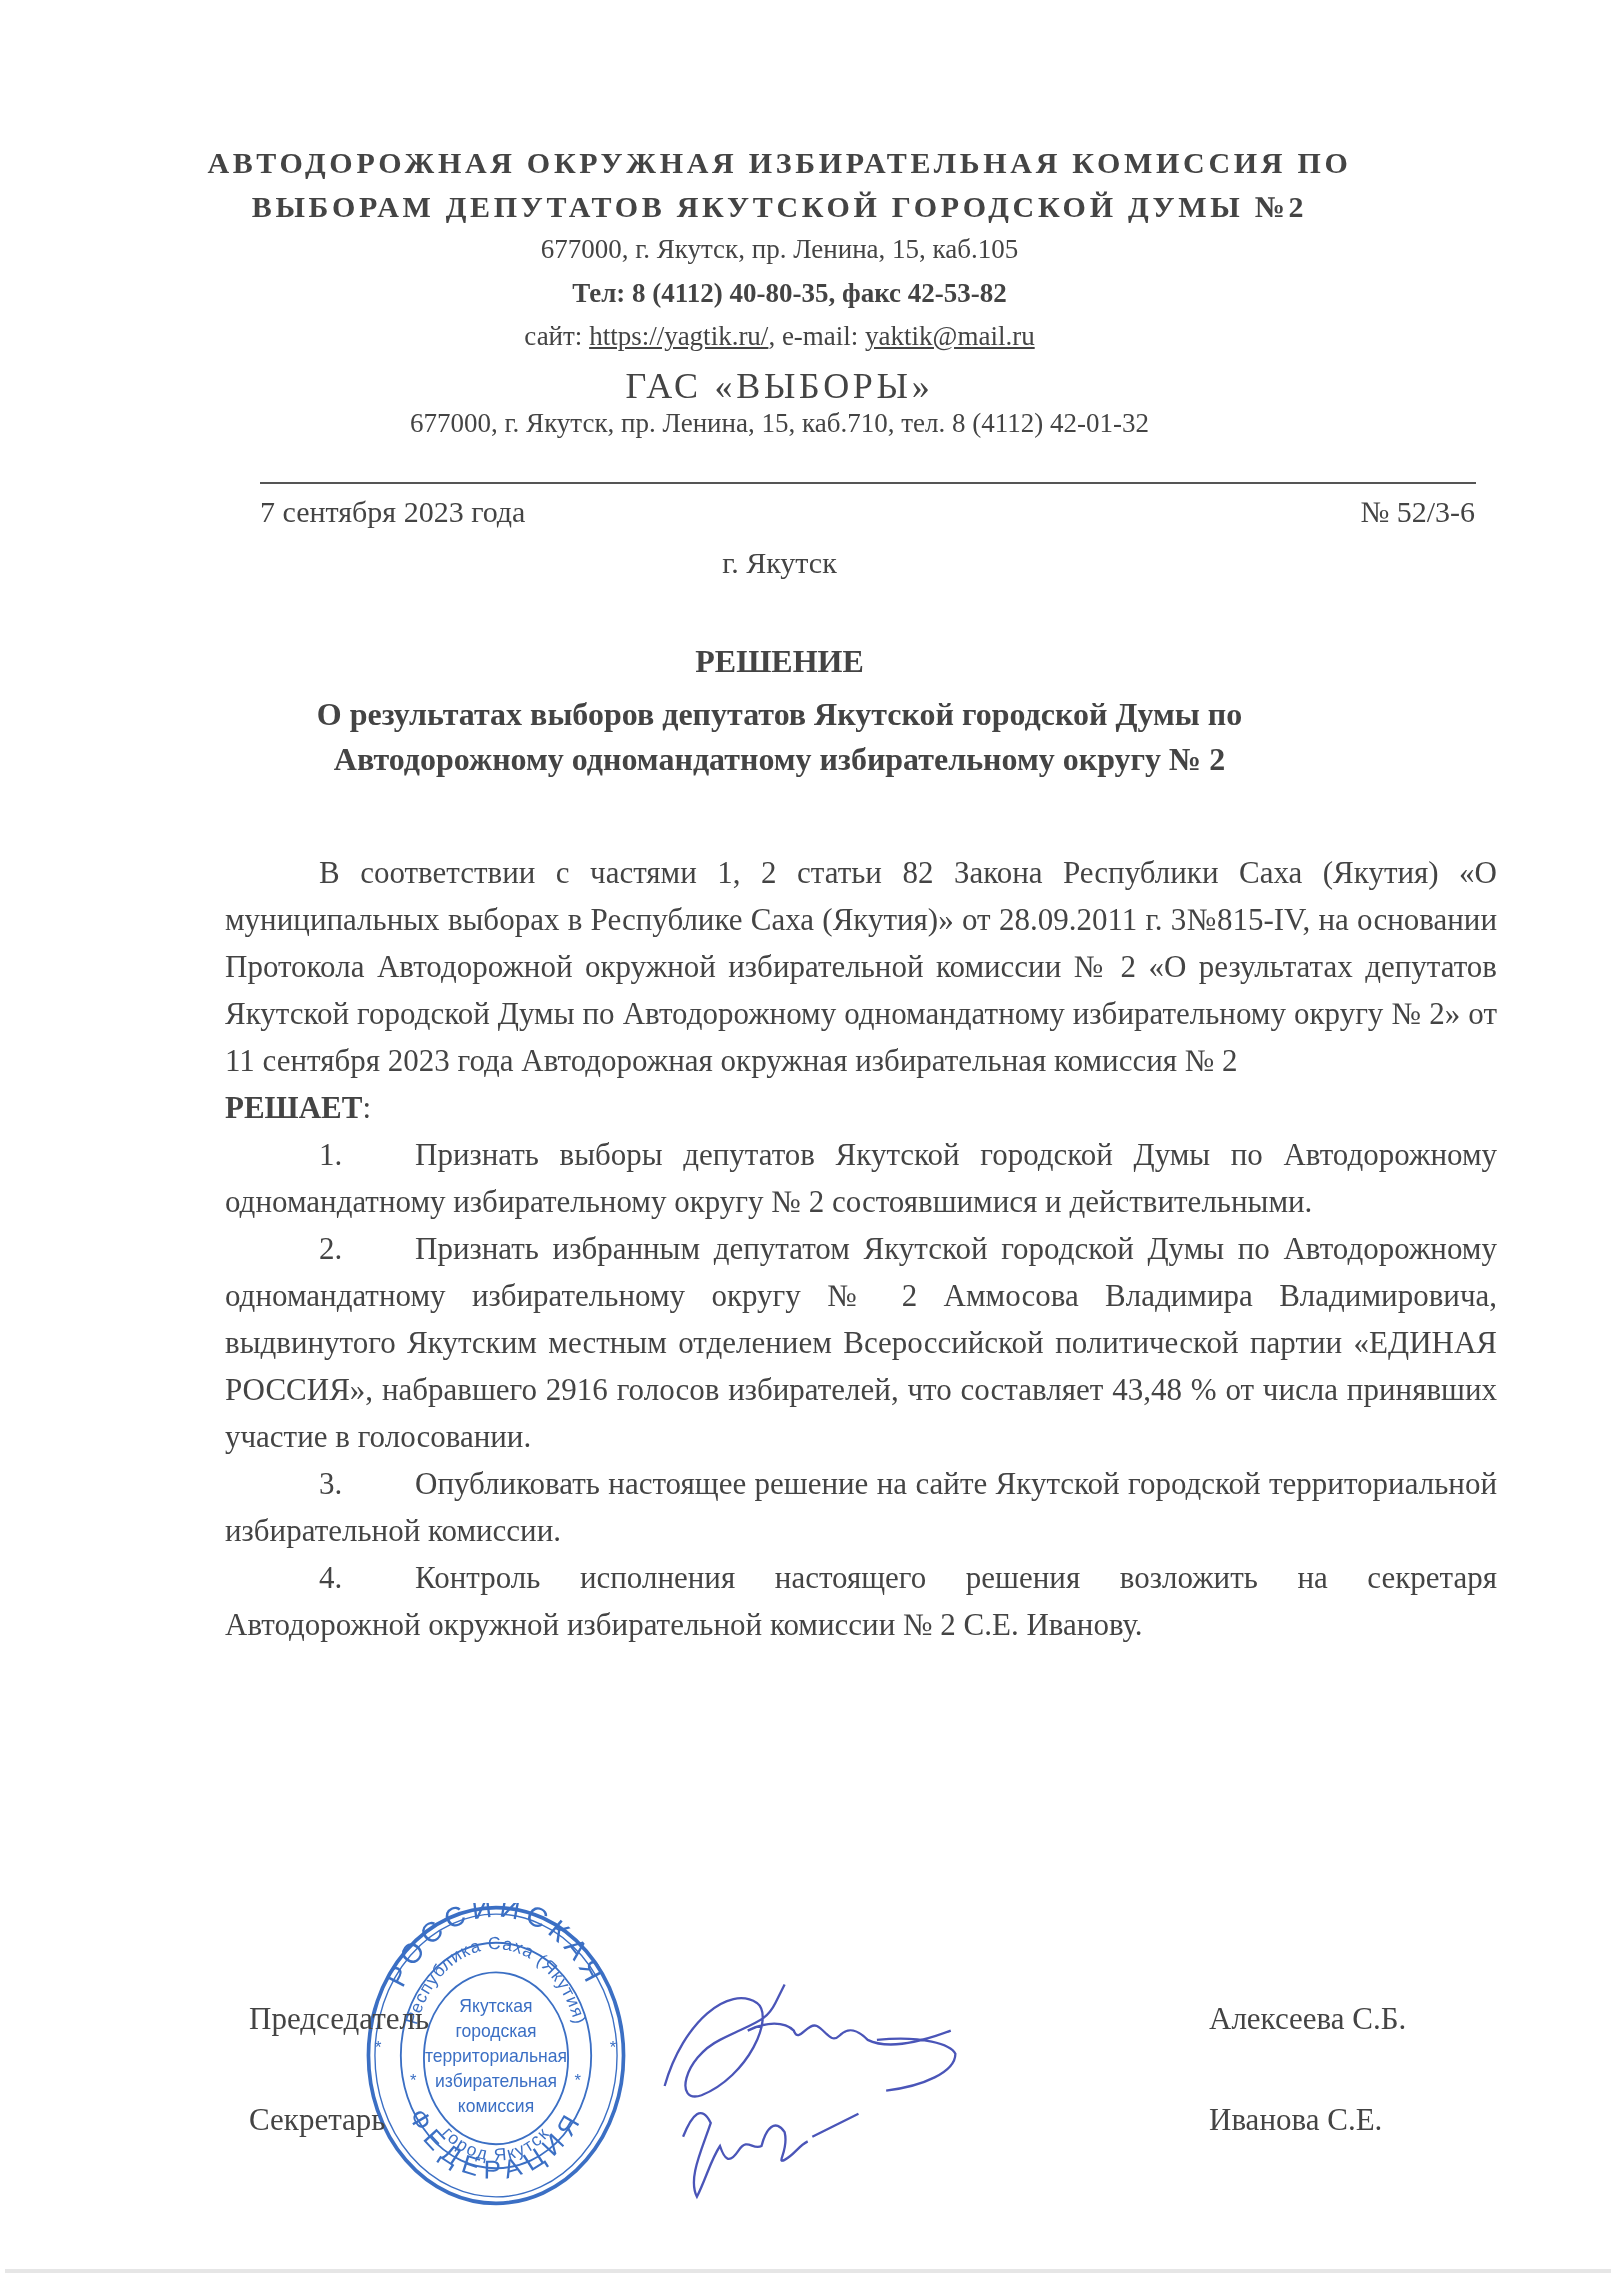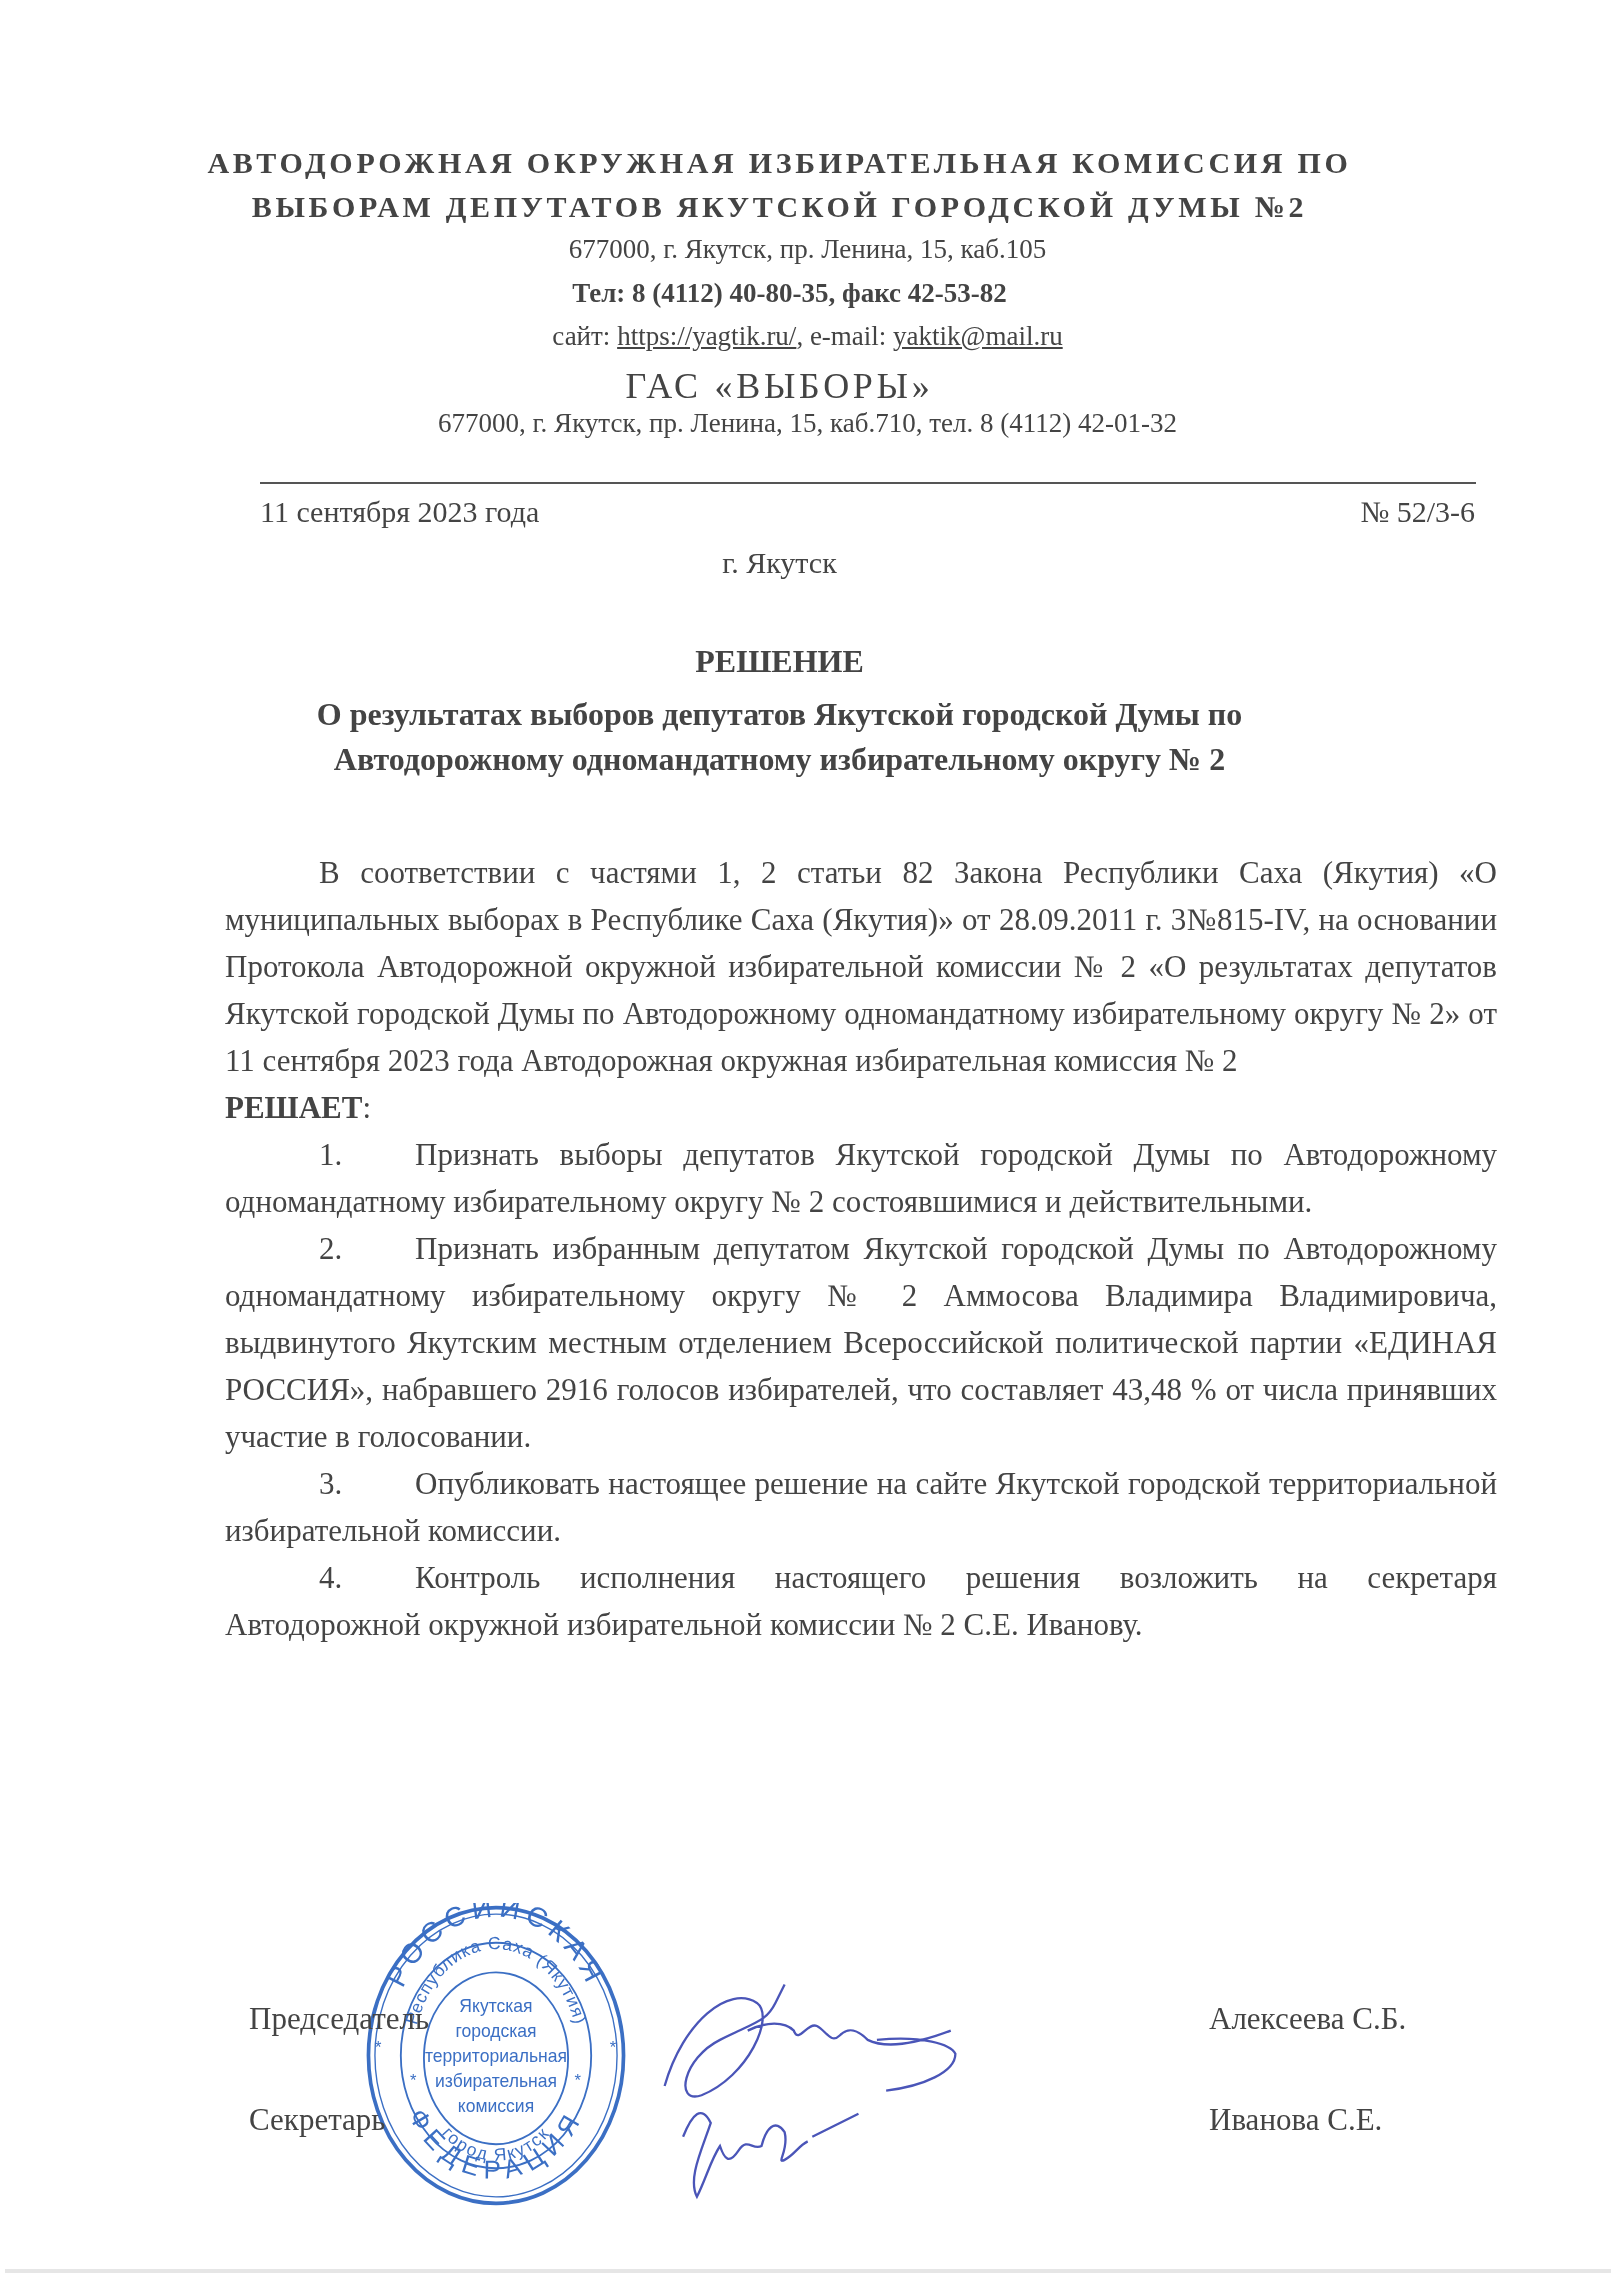--- a/index.html
+++ b/index.html
@@ -1,21 +1,21 @@
 <!DOCTYPE html>
 <html style="font-size:14.8px"><head>
 <meta charset="utf-8">
 <style>
   html, body { margin: 0; padding: 0; background: #ffffff; }
   body { width: 1619px; height: 2290px; position: relative; overflow: hidden;
          font-family: "Liberation Serif", "DejaVu Serif", serif; color: #3a3a3a; }
   .abs { position: absolute; }
   .center { left: 0; width: 1559px; text-align: center; }
   .hdr-title { font-weight: bold; font-size: 30px; letter-spacing: 3.7px; color: #444; }
-  .hdr-line { font-size: 27px; color: #444; padding-left: 28px; }
+  .hdr-line { font-size: 27px; color: #444; }
   .hdr-bold { font-weight: bold; font-size: 27px; color: #444; margin-left: 10px; }
   .link { text-decoration: underline; color: #444; }
   .gas { font-weight: normal; font-size: 36px; letter-spacing: 3.7px; color: #444; }
   .rule { left: 260px; width: 1216px; height: 1.8px; background: #555; top: 482px; }
   .meta { font-size: 30px; color: #444; }
   .title { font-weight: bold; font-size: 32px; color: #444; }
   .body-text { left: 225px; width: 1272px; font-size: 31px; line-height: 47px; color: #444; text-align: justify; margin-top: 41px; }
   .para { margin: 0; text-indent: 94px; }
   .item { margin: 0; text-indent: 94px; }
   .item .num { display: inline-block; width: 96px; text-indent: 0; }
@@ -31,21 +31,21 @@
 <div class="abs center hdr-line" style="top:234px;">677000, г. Якутск, пр. Ленина, 15, каб.105</div>
 <div class="abs center hdr-bold" style="top:278px;">Тел: 8 (4112) 40-80-35, факс 42-53-82</div>
 <div class="abs center hdr-line" style="top:321px;">
   <span>сайт: </span><span class="link">https://yagtik.ru/</span><span>, e-mail: </span><span class="link">yaktik@mail.ru</span>
 </div>
 <div class="abs center gas" style="top:365px;">ГАС «ВЫБОРЫ»</div>
 <div class="abs center hdr-line" style="top:408px;">677000, г. Якутск, пр. Ленина, 15, каб.710, тел. 8 (4112) 42-01-32</div>
 
 <div class="abs rule"></div>
 
-<div class="abs meta" style="left:260px; top:495px;">11 сентября 2023 года</div>
+<div class="abs meta" style="left:260px; top:495px;">7 сентября 2023 года</div>
 <div class="abs meta" style="right:144px; top:495px;">№ 52/3-6</div>
 <div class="abs center meta" style="top:546px;">г. Якутск</div>
 
 <div class="abs center title" style="top:643px;">РЕШЕНИЕ</div>
 <div class="abs center title" style="top:696px;">О результатах выборов депутатов Якутской городской Думы по</div>
 <div class="abs center title" style="top:741px;">Автодорожному одномандатному избирательному округу № 2</div>
 
 <div class="abs body-text" style="top:808px;">
   <p class="para"><span>В соответствии с частями 1, 2 статьи 82 Закона Республики Саха (Якутия) «О муниципальных выборах в Республике Саха (Якутия)» от 28.09.2011 г. 3№815-IV, на основании Протокола Автодорожной окружной избирательной комиссии № 2 «О результатах депутатов Якутской городской Думы по Автодорожному одномандатному избирательному округу № 2» от 11 сентября 2023 года Автодорожная окружная избирательная комиссия № 2</span></p>
   <p style="margin:0;"><b>РЕШАЕТ</b><span>:</span></p>

